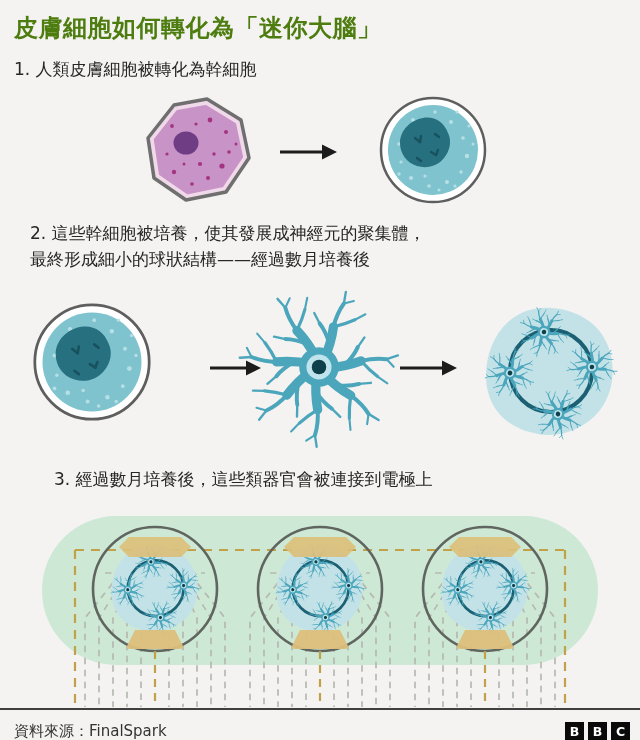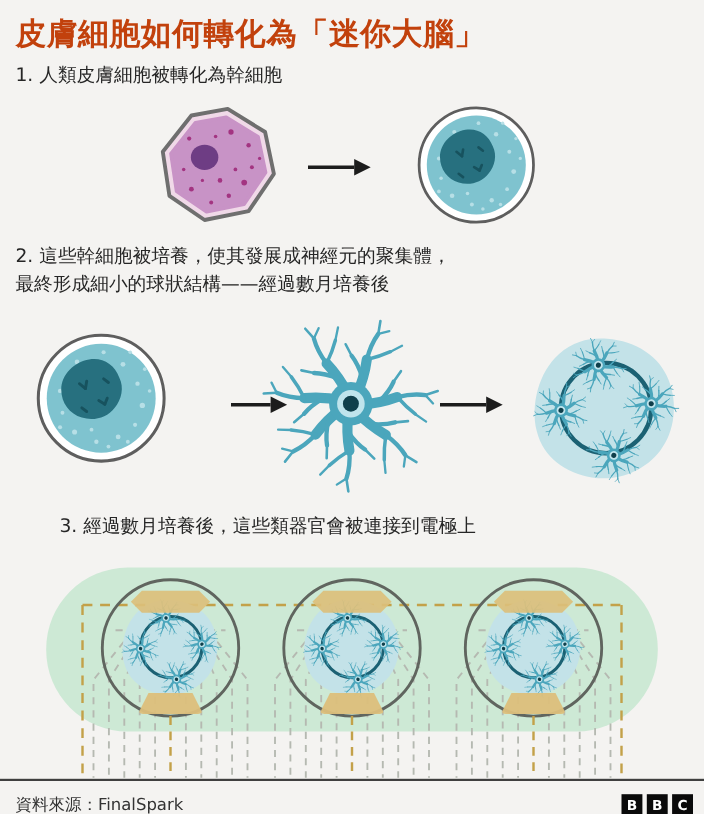--- a/index.html
+++ b/index.html
@@ -5,29 +5,29 @@
   html,body{margin:0;padding:0;}
   .canvas{
     position:relative;
     width:640px;height:740px;
     background:#f4f3f1;
     font-family:"DejaVu Sans","Liberation Sans",sans-serif;
     overflow:hidden;
   }
   .title{
     position:absolute;left:14px;top:12px;
-    font-size:28px;font-weight:bold;color:#c2410c;
+    font-size:24px;font-weight:bold;color:#4d7c0f;
     letter-spacing:0.5px;margin:0;
   }
   .step-label{
     position:absolute;left:14px;
     font-size:17px;color:#262626;line-height:26px;
   }
   .step1-label{top:56px;text-align:center;}
-  .step2-label{top:220px;}
+  .step2-label{top:220px;margin-left:16px;}
   .step3-label{top:466px;margin-left:40px;}
   .illus{position:absolute;left:0;}
   .svg1{top:86px;}
   .svg2{top:282px;}
   .svg3{top:505px;}
   .footer{
     position:absolute;left:0;top:708px;width:640px;height:44px;
     border-top:2px solid #3f3f3f;
     display:flex;align-items:center;justify-content:space-between;
     box-sizing:border-box;padding:0 10px 0 14px;

